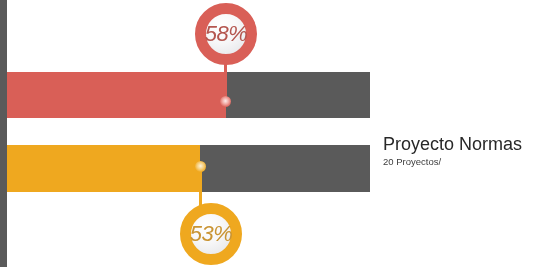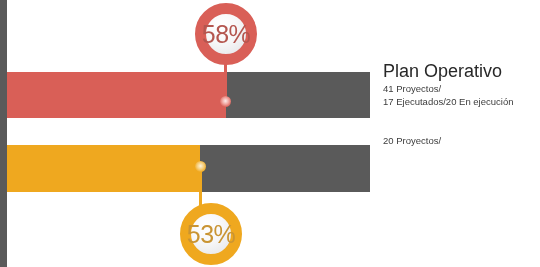--- a/index.html
+++ b/index.html
@@ -81,24 +81,25 @@
   }
   .bubble.red {
     border: 11px solid #d95f57;
     background: radial-gradient(circle at 38% 30%, #ffffff 0%, #f7f7f8 45%, #e2e3e6 100%);
   }
   .bubble.orange {
     border: 11px solid #efa81f;
     background: radial-gradient(circle at 38% 30%, #ffffff 0%, #f7f7f8 45%, #e2e3e6 100%);
   }
   .bubble-text {
-    font-size: 25px;
+    font-size: 22px;
     letter-spacing: -0.5px;
     line-height: 1;
     user-select: none;
+    font-style: italic;
   }
   .bubble.red .bubble-text { color: #b4564f; }
   .bubble.orange .bubble-text { color: #c99433; }
 
   
   .label-block {
     position: absolute;
     left: 383px;
   }
   .label-title {
@@ -126,35 +127,31 @@
     <div class="bar-fill red" style="width:219px;"></div>
   </div>
 
   <div class="stem red" style="left:224px; top:48px; height:56px;"></div>
   <div class="stem-dot red" style="left:220px; top:96px;"></div>
 
   <div class="bubble red" style="left:195px; top:3px; width:62px; height:62px;">
     <span class="bubble-text">58%</span>
   </div>
 
-  <div class="label-block" style="top:61px;">
-    <div class="label-title">Plan Operativo</div>
-    <div class="label-sub">41 Proyectos/</div>
-    <div class="label-sub">17 Ejecutados/20 En ejecución</div>
-  </div>
 
   <div class="bar-row" style="top:145px; width:363px; height:47px;">
     <div class="bar-track" style="width:363px;"></div>
     <div class="bar-fill orange" style="width:193px;"></div>
   </div>
 
   <div class="stem orange" style="left:199px; top:166px; height:52px;"></div>
   <div class="stem-dot orange" style="left:195px; top:161px;"></div>
 
   <div class="bubble orange" style="left:180px; top:203px; width:62px; height:62px;">
     <span class="bubble-text">53%</span>
   </div>
 
   <div class="label-block" style="top:134px;">
+    <div class="label-title">Proyecto Normas</div>
     <div class="label-sub">20 Proyectos/</div>
   </div>
 
 </div>
 
 </body></html>

